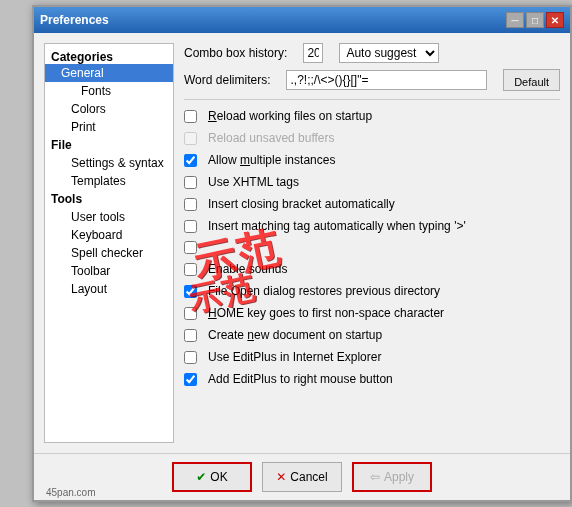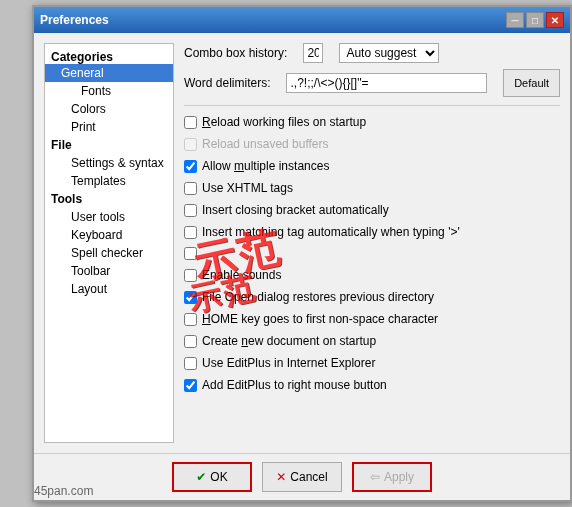--- a/index.html
+++ b/index.html
@@ -118,35 +118,35 @@
     .text-input {
       flex: 1;
       height: 20px;
       border: 1px solid #aaa;
       font-size: 12px;
       padding: 1px 3px;
       background: white;
     }
     .btn-default {
       padding: 6px 10px;
-      height: 28px;
+      height: 22px;
       border: 1px solid #aaa;
       background: #e8e8e8;
       font-size: 11px;
       cursor: pointer;
     }
     .divider {
       height: 1px;
       background: #ccc;
       margin: 2px 0;
     }
     .checkbox-row {
       display: flex;
       align-items: center;
-      gap: 5px;
+      gap: 11px;
       font-size: 12px;
       padding: 1px 0;
     }
     .checkbox-row input[type=checkbox] {
       width: 13px;
       height: 13px;
       cursor: pointer;
     }
     .footer {
       border-top: 1px solid #ccc;
@@ -168,22 +168,22 @@
       justify-content: center;
       gap: 4px;
     }
     .footer-btn.ok { border-color: #c00; }
     .footer-btn.cancel { border-color: #aaa; }
     .footer-btn.apply { border-color: #c00; }
     .footer-btn:disabled { color: #aaa; cursor: default; }
     .site-label {
       position: absolute;
       bottom: 2px;
-      left: 0;
-      font-size: 12px;
+      left: 12px;
+      font-size: 10px;
       color: #666;
     }
     .underline { text-decoration: underline; }
   </style>
 </head>
 <body>
 
 <div class="window" style="position:relative;margin-left:32px;">
 
   <div class="title-bar">

